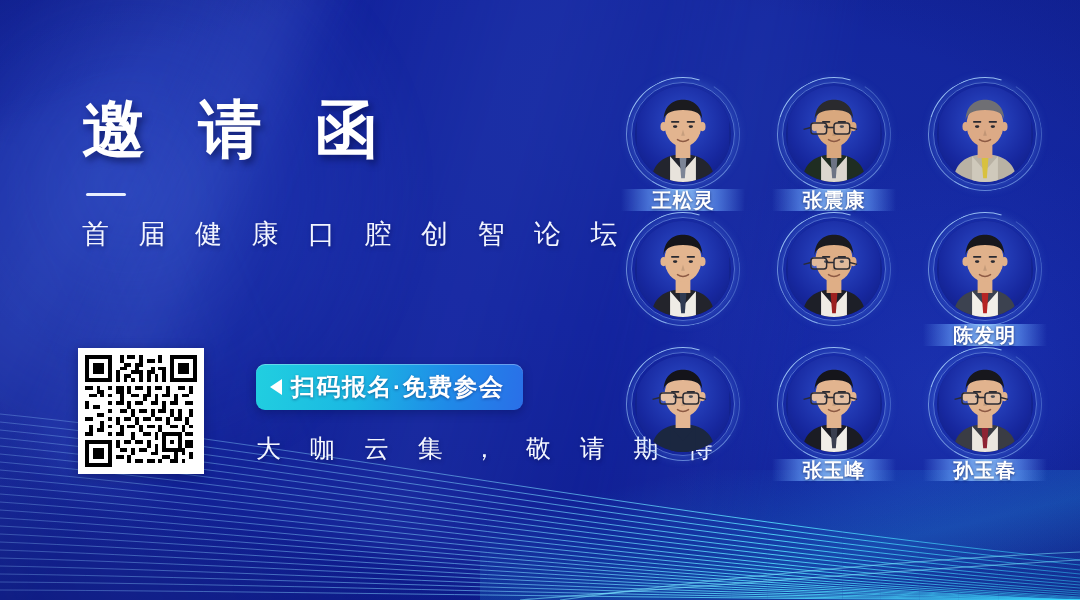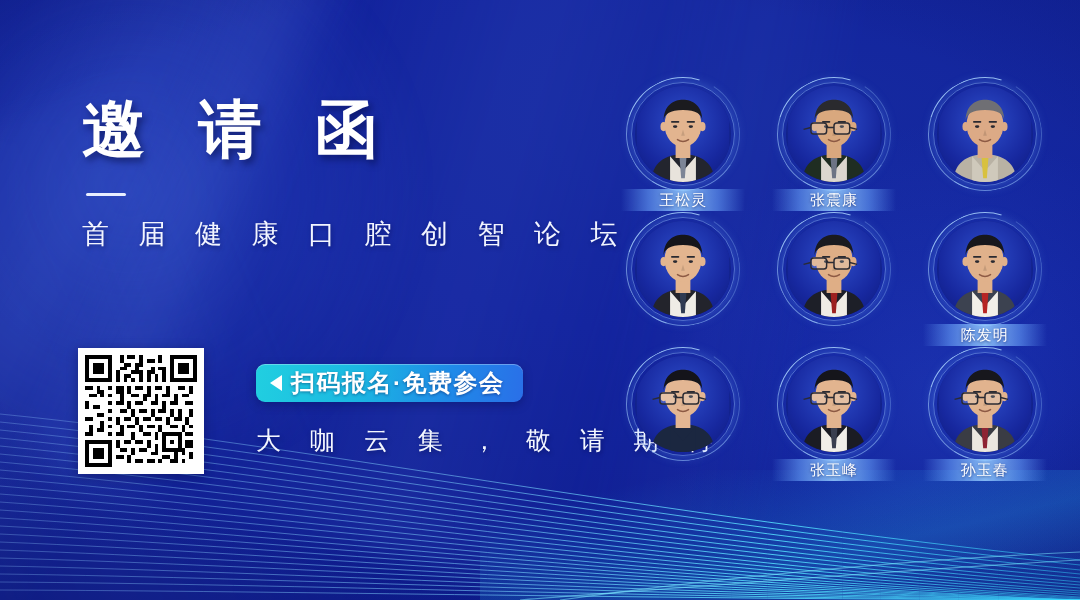--- a/index.html
+++ b/index.html
@@ -108,21 +108,21 @@
 
   .cta-right {
     position: absolute;
     left: 158px; top: 0;
     width: 380px;
   }
   .cta-btn {
     display: inline-flex;
     align-items: center;
     gap: 9px;
-    height: 38px;
+    height: 46px;
     padding: 0 18px 0 14px;
     border-radius: 9px;
     background: linear-gradient(100deg, #21cfe0 0%, #1bb8e2 38%, #1f8ae8 72%, #2a6fe8 100%);
     box-shadow: 0 3px 10px rgba(3,12,70,0.35), inset 0 1px 0 rgba(255,255,255,0.30);
     margin-top: 16px;
     margin-left: 20px;
     box-sizing: border-box;
   }
   .cta-arrow {
     width: 0; height: 0;
@@ -217,22 +217,22 @@
     align-items: center;
     justify-content: center;
     background: linear-gradient(to right,
         rgba(90,150,255,0) 0%,
         rgba(110,170,255,0.55) 22%,
         rgba(150,205,255,0.85) 50%,
         rgba(110,170,255,0.55) 78%,
         rgba(90,150,255,0) 100%);
   }
   .nameplate span {
-    font-size: 15px;
-    font-weight: 400;
+    font-size: 20px;
+    font-weight: 700;
     color: #ffffff;
     letter-spacing: 1px;
     white-space: nowrap;
     text-shadow: 0 1px 3px rgba(4,14,80,0.65);
   }
 </style>
 </head>
 <body>
 
 <div id="poster">

